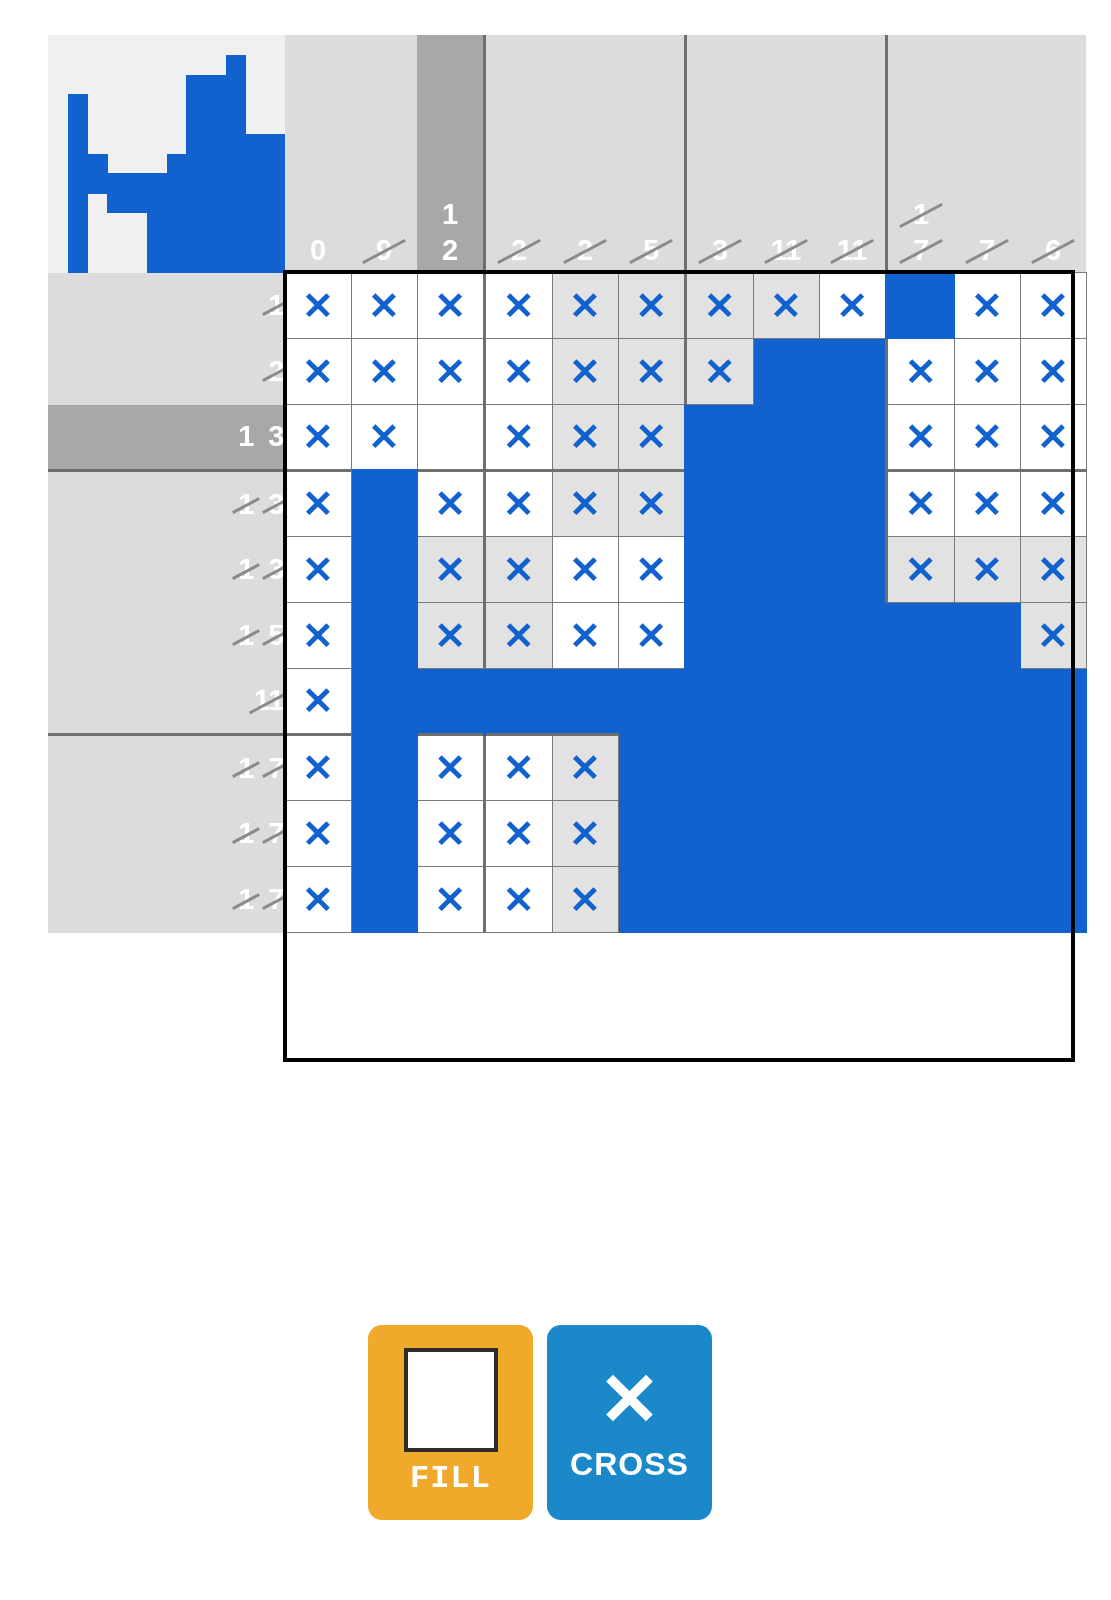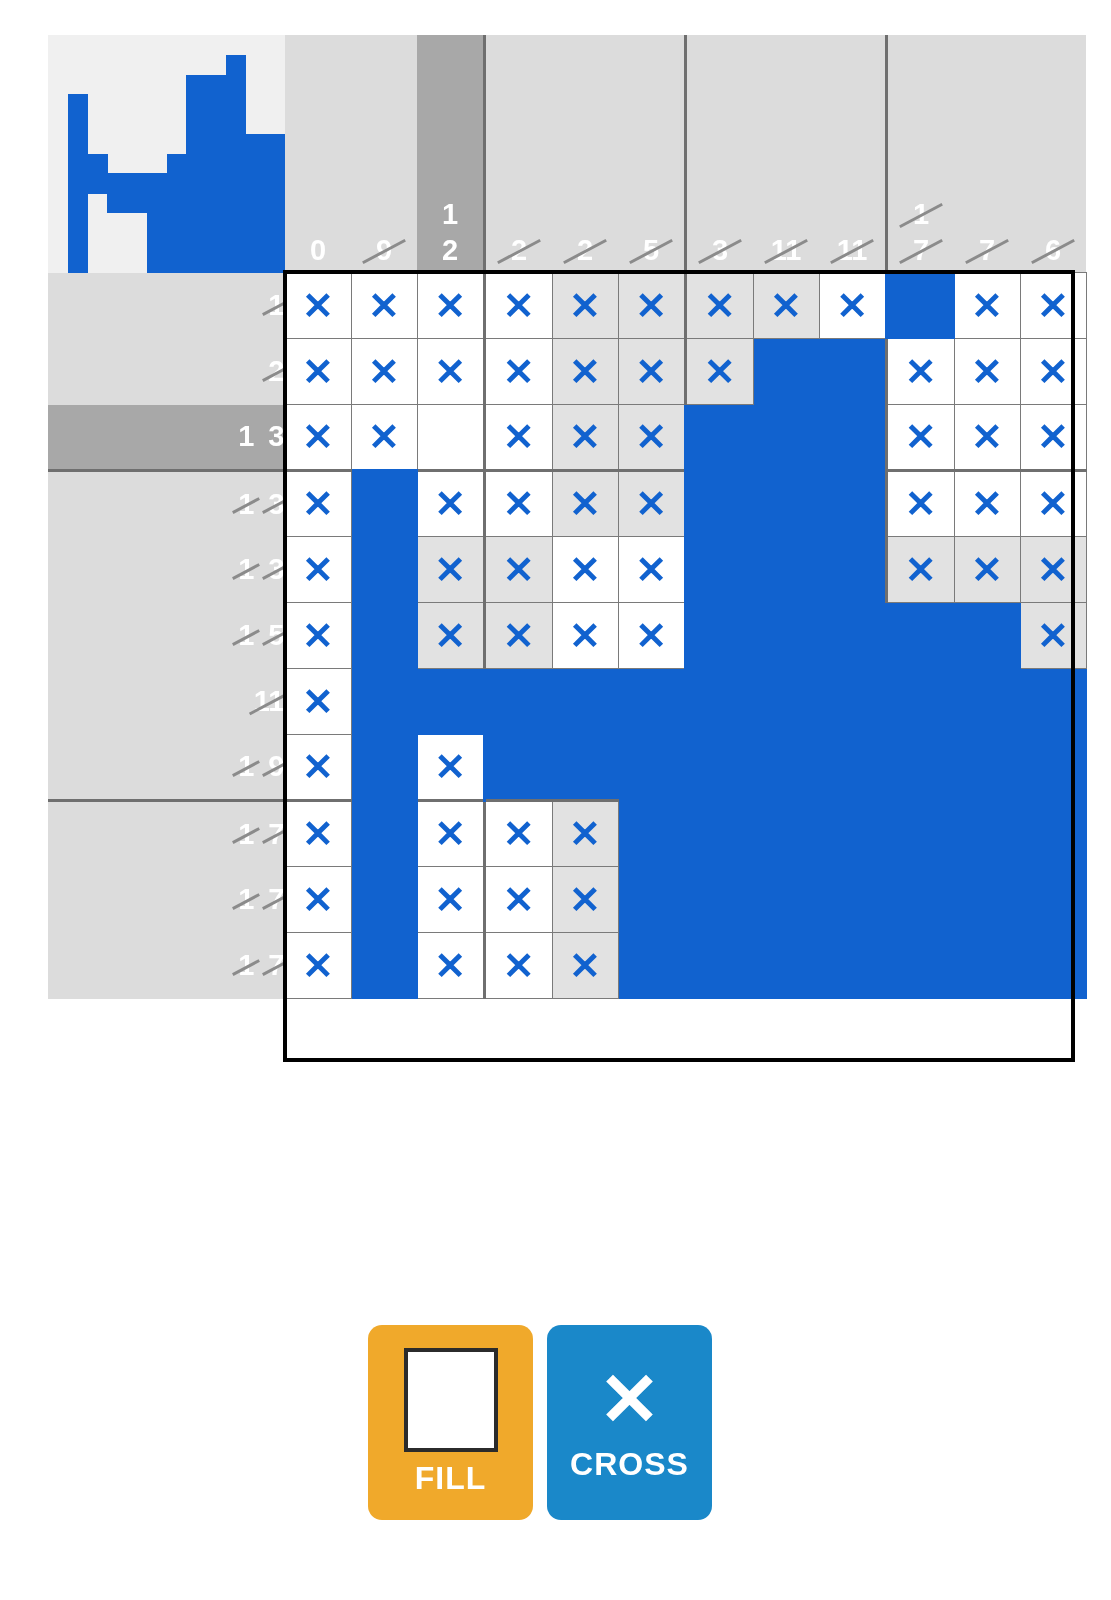--- a/index.html
+++ b/index.html
@@ -100,21 +100,21 @@
     display:flex;gap:14px;
   }
   .tool{
     width:165px;height:195px;border-radius:14px;
     display:flex;flex-direction:column;align-items:center;justify-content:center;
     cursor:pointer;
   }
   .tool .label{
     font-size:32px;font-weight:bold;color:#ffffff;letter-spacing:1px;margin-top:8px;
   }
-  #tool-fill{background:#f0a92b;}
+  #tool-fill{background:#f0a92b;font-family:Liberation Mono, monospace;}
   #tool-fill .swatch{
     width:86px;height:96px;background:#ffffff;border:4px solid #2b2b2b;
   }
   #tool-fill .label{color:#ffffff;}
   #tool-cross{background:#1a88c9;}
   #tool-cross .glyph{
     font-size:74px;color:#ffffff;font-weight:bold;line-height:76px;
   }
 </style>
 </head>
@@ -465,39 +465,20 @@
           <td class="cell fill"></td>
           <td class="cell fill"></td>
           <td class="cell fill vsep"></td>
           <td class="cell fill"></td>
           <td class="cell fill"></td>
           <td class="cell fill vsep"></td>
           <td class="cell fill"></td>
           <td class="cell fill"></td>
         </tr>
         <tr>
-          <td class="rowclue"><span class="n struck">1</span><span class="n struck">9</span></td>
-          <td class="cell">
-            <span class="x">✕</span>
-          </td>
-          <td class="cell fill"></td>
-          <td class="cell">
-            <span class="x">✕</span>
-          </td>
-          <td class="cell fill vsep"></td>
-          <td class="cell fill"></td>
-          <td class="cell fill"></td>
-          <td class="cell fill vsep"></td>
-          <td class="cell fill"></td>
-          <td class="cell fill"></td>
-          <td class="cell fill vsep"></td>
-          <td class="cell fill"></td>
-          <td class="cell fill"></td>
-        </tr>
-        <tr>
           <td class="rowclue hsep"><span class="n struck">1</span><span class="n struck">7</span></td>
           <td class="cell hsep">
             <span class="x">✕</span>
           </td>
           <td class="cell fill hsep"></td>
           <td class="cell hsep">
             <span class="x">✕</span>
           </td>
           <td class="cell vsep hsep">
             <span class="x">✕</span>

